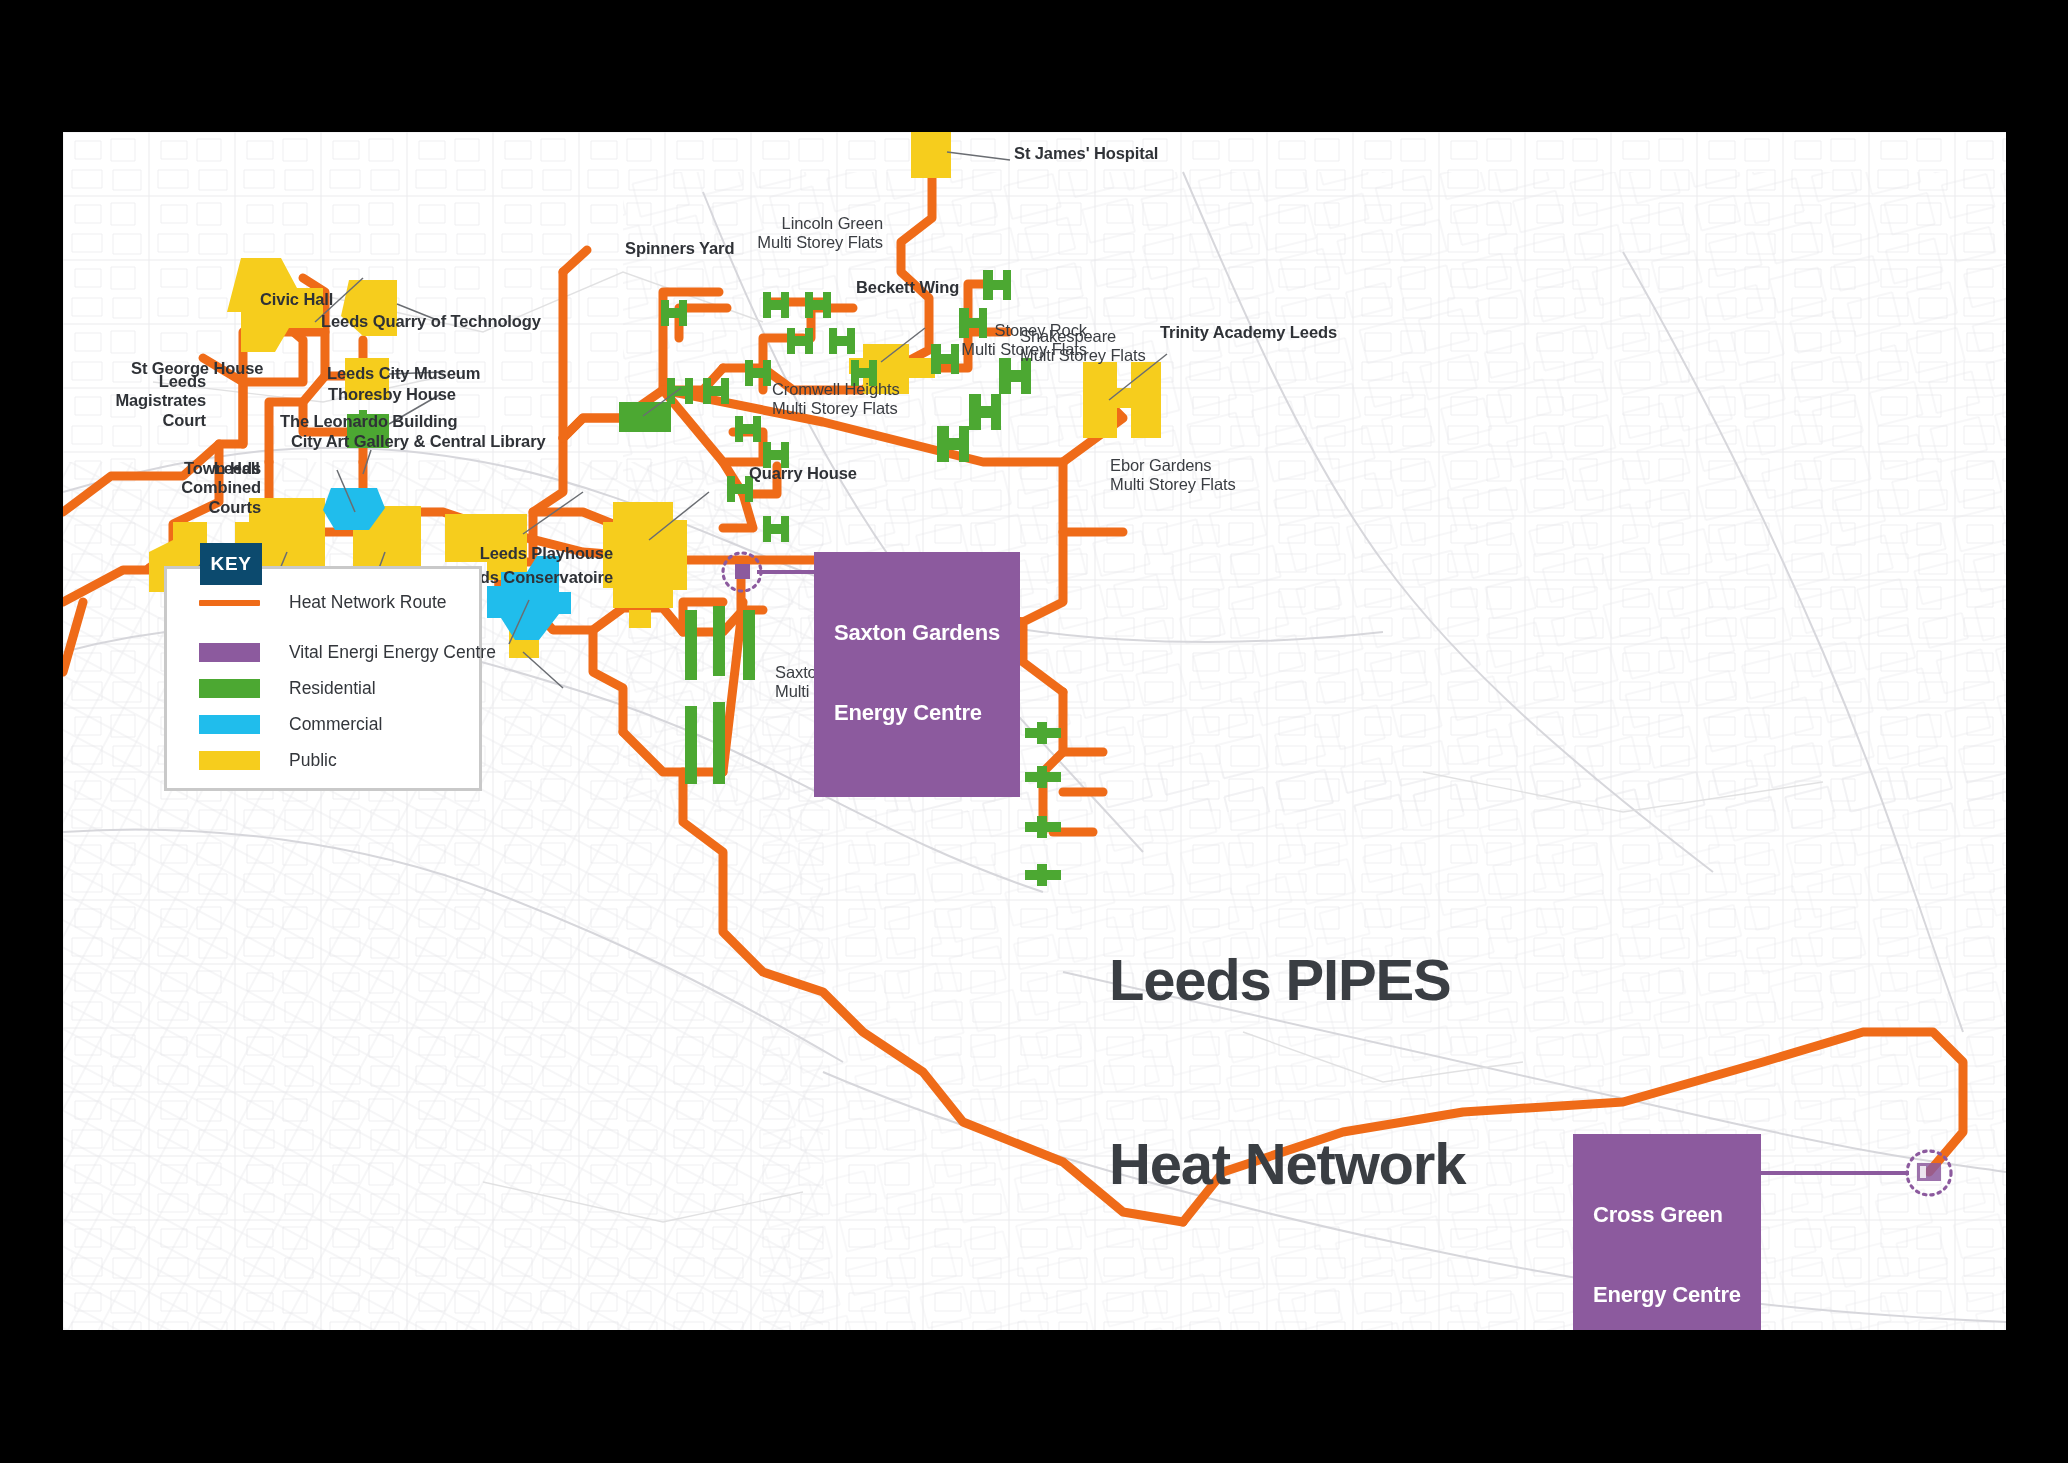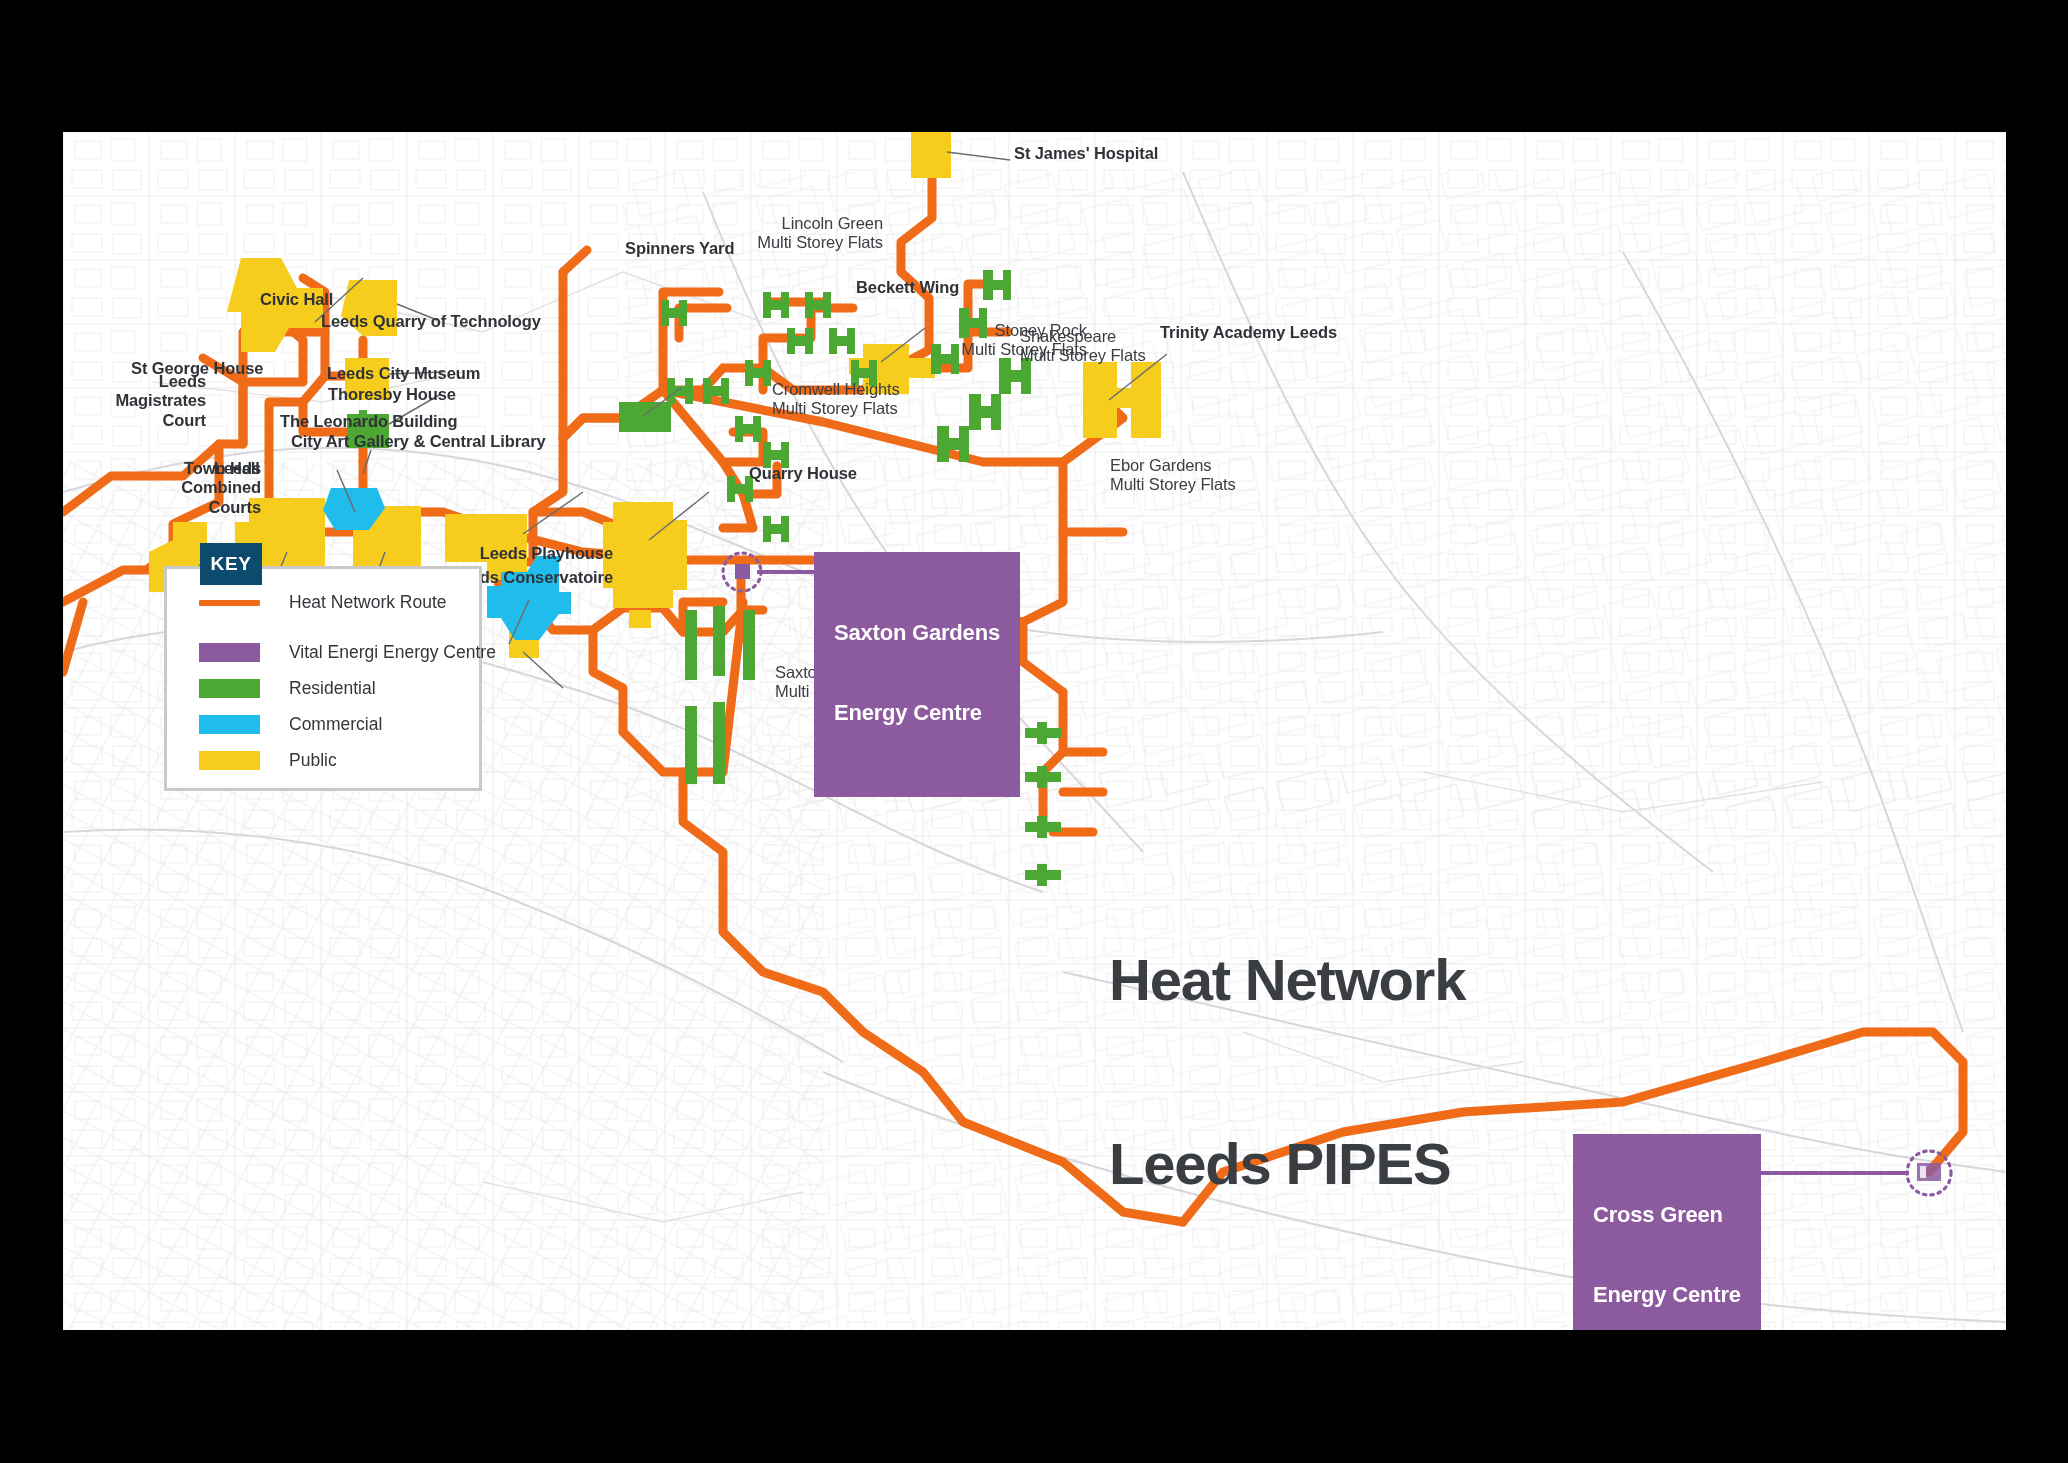--- a/index.html
+++ b/index.html
@@ -382,22 +382,22 @@
       <div>Saxton Gardens</div>
       <div>Energy Centre</div>
     </div>
 
     <div class="badge" style="left:1510px; top:1002px;">
       <div>Cross Green</div>
       <div>Energy Centre</div>
     </div>
 
     <div id="title">
+      <div>Leeds PIPES</div>
       <div>Heat Network</div>
-      <div>Leeds PIPES</div>
     </div>
 
     <div id="keypanel">
       <div class="keyrow" style="top:19px;">
         <span class="sw line">
             <i style="background:#ef6b18"></i>
           </span>
         <span class="kl">Heat Network Route</span>
       </div>
       <div class="keyrow" style="top:69px;">

